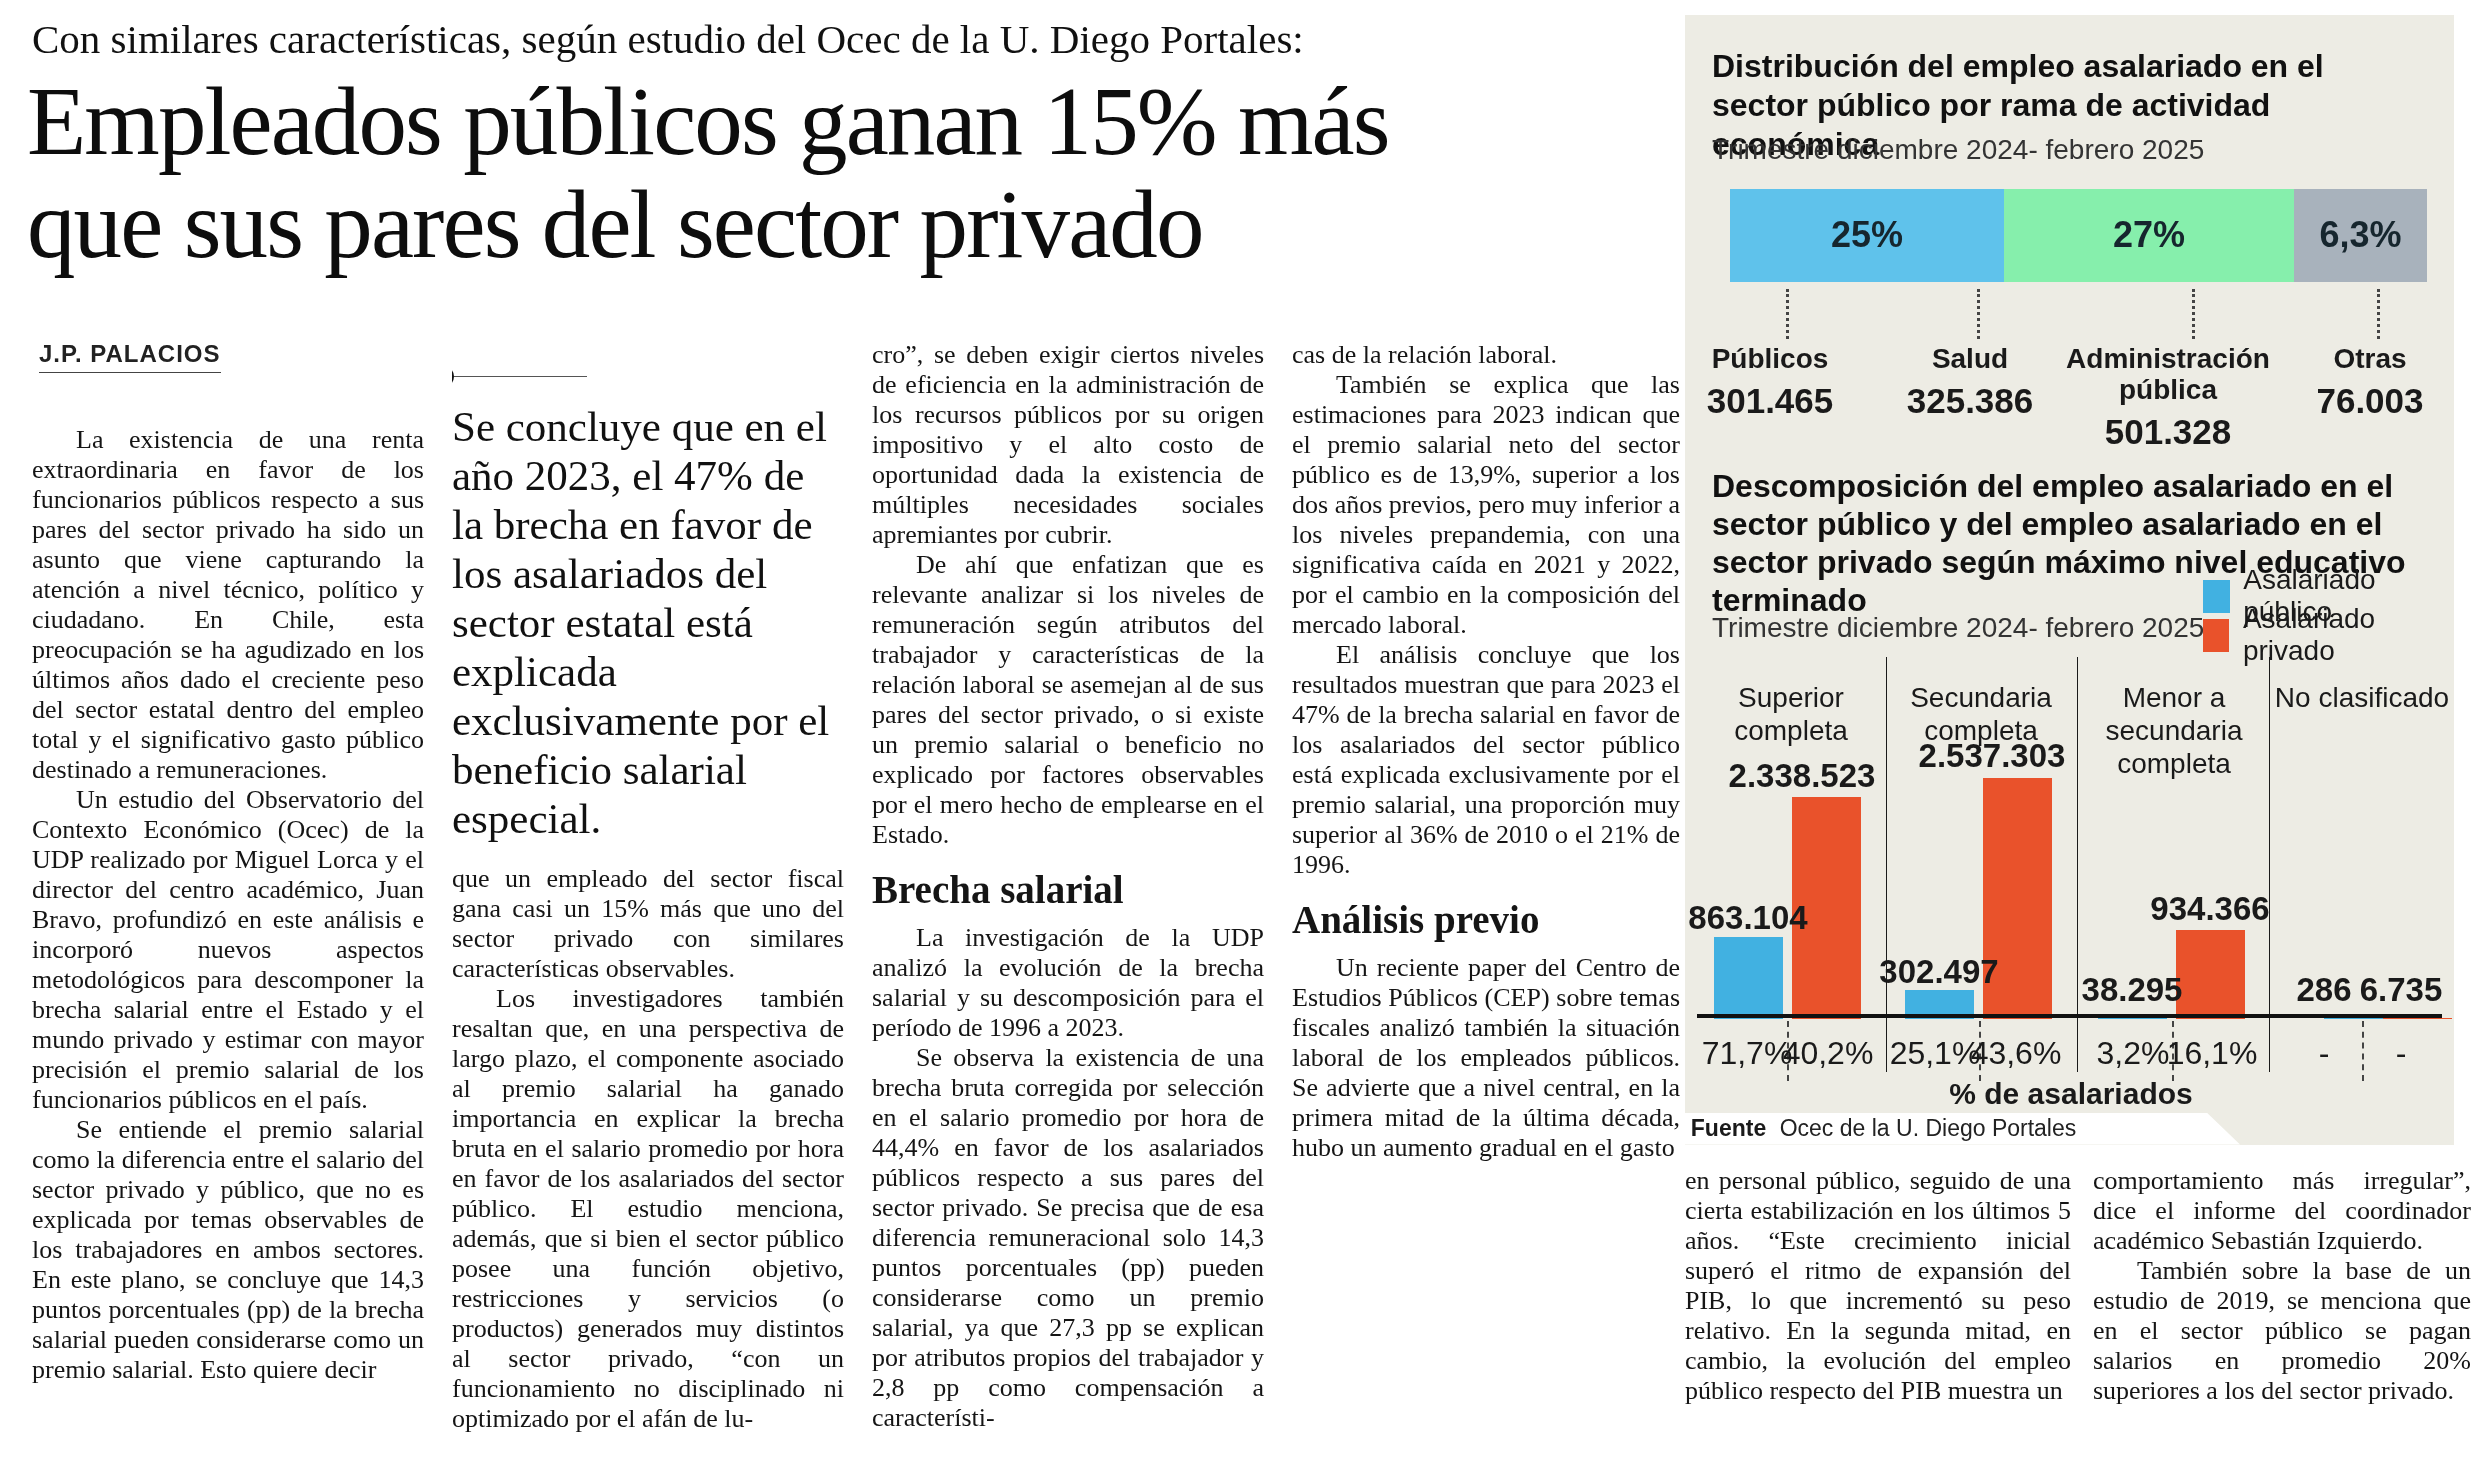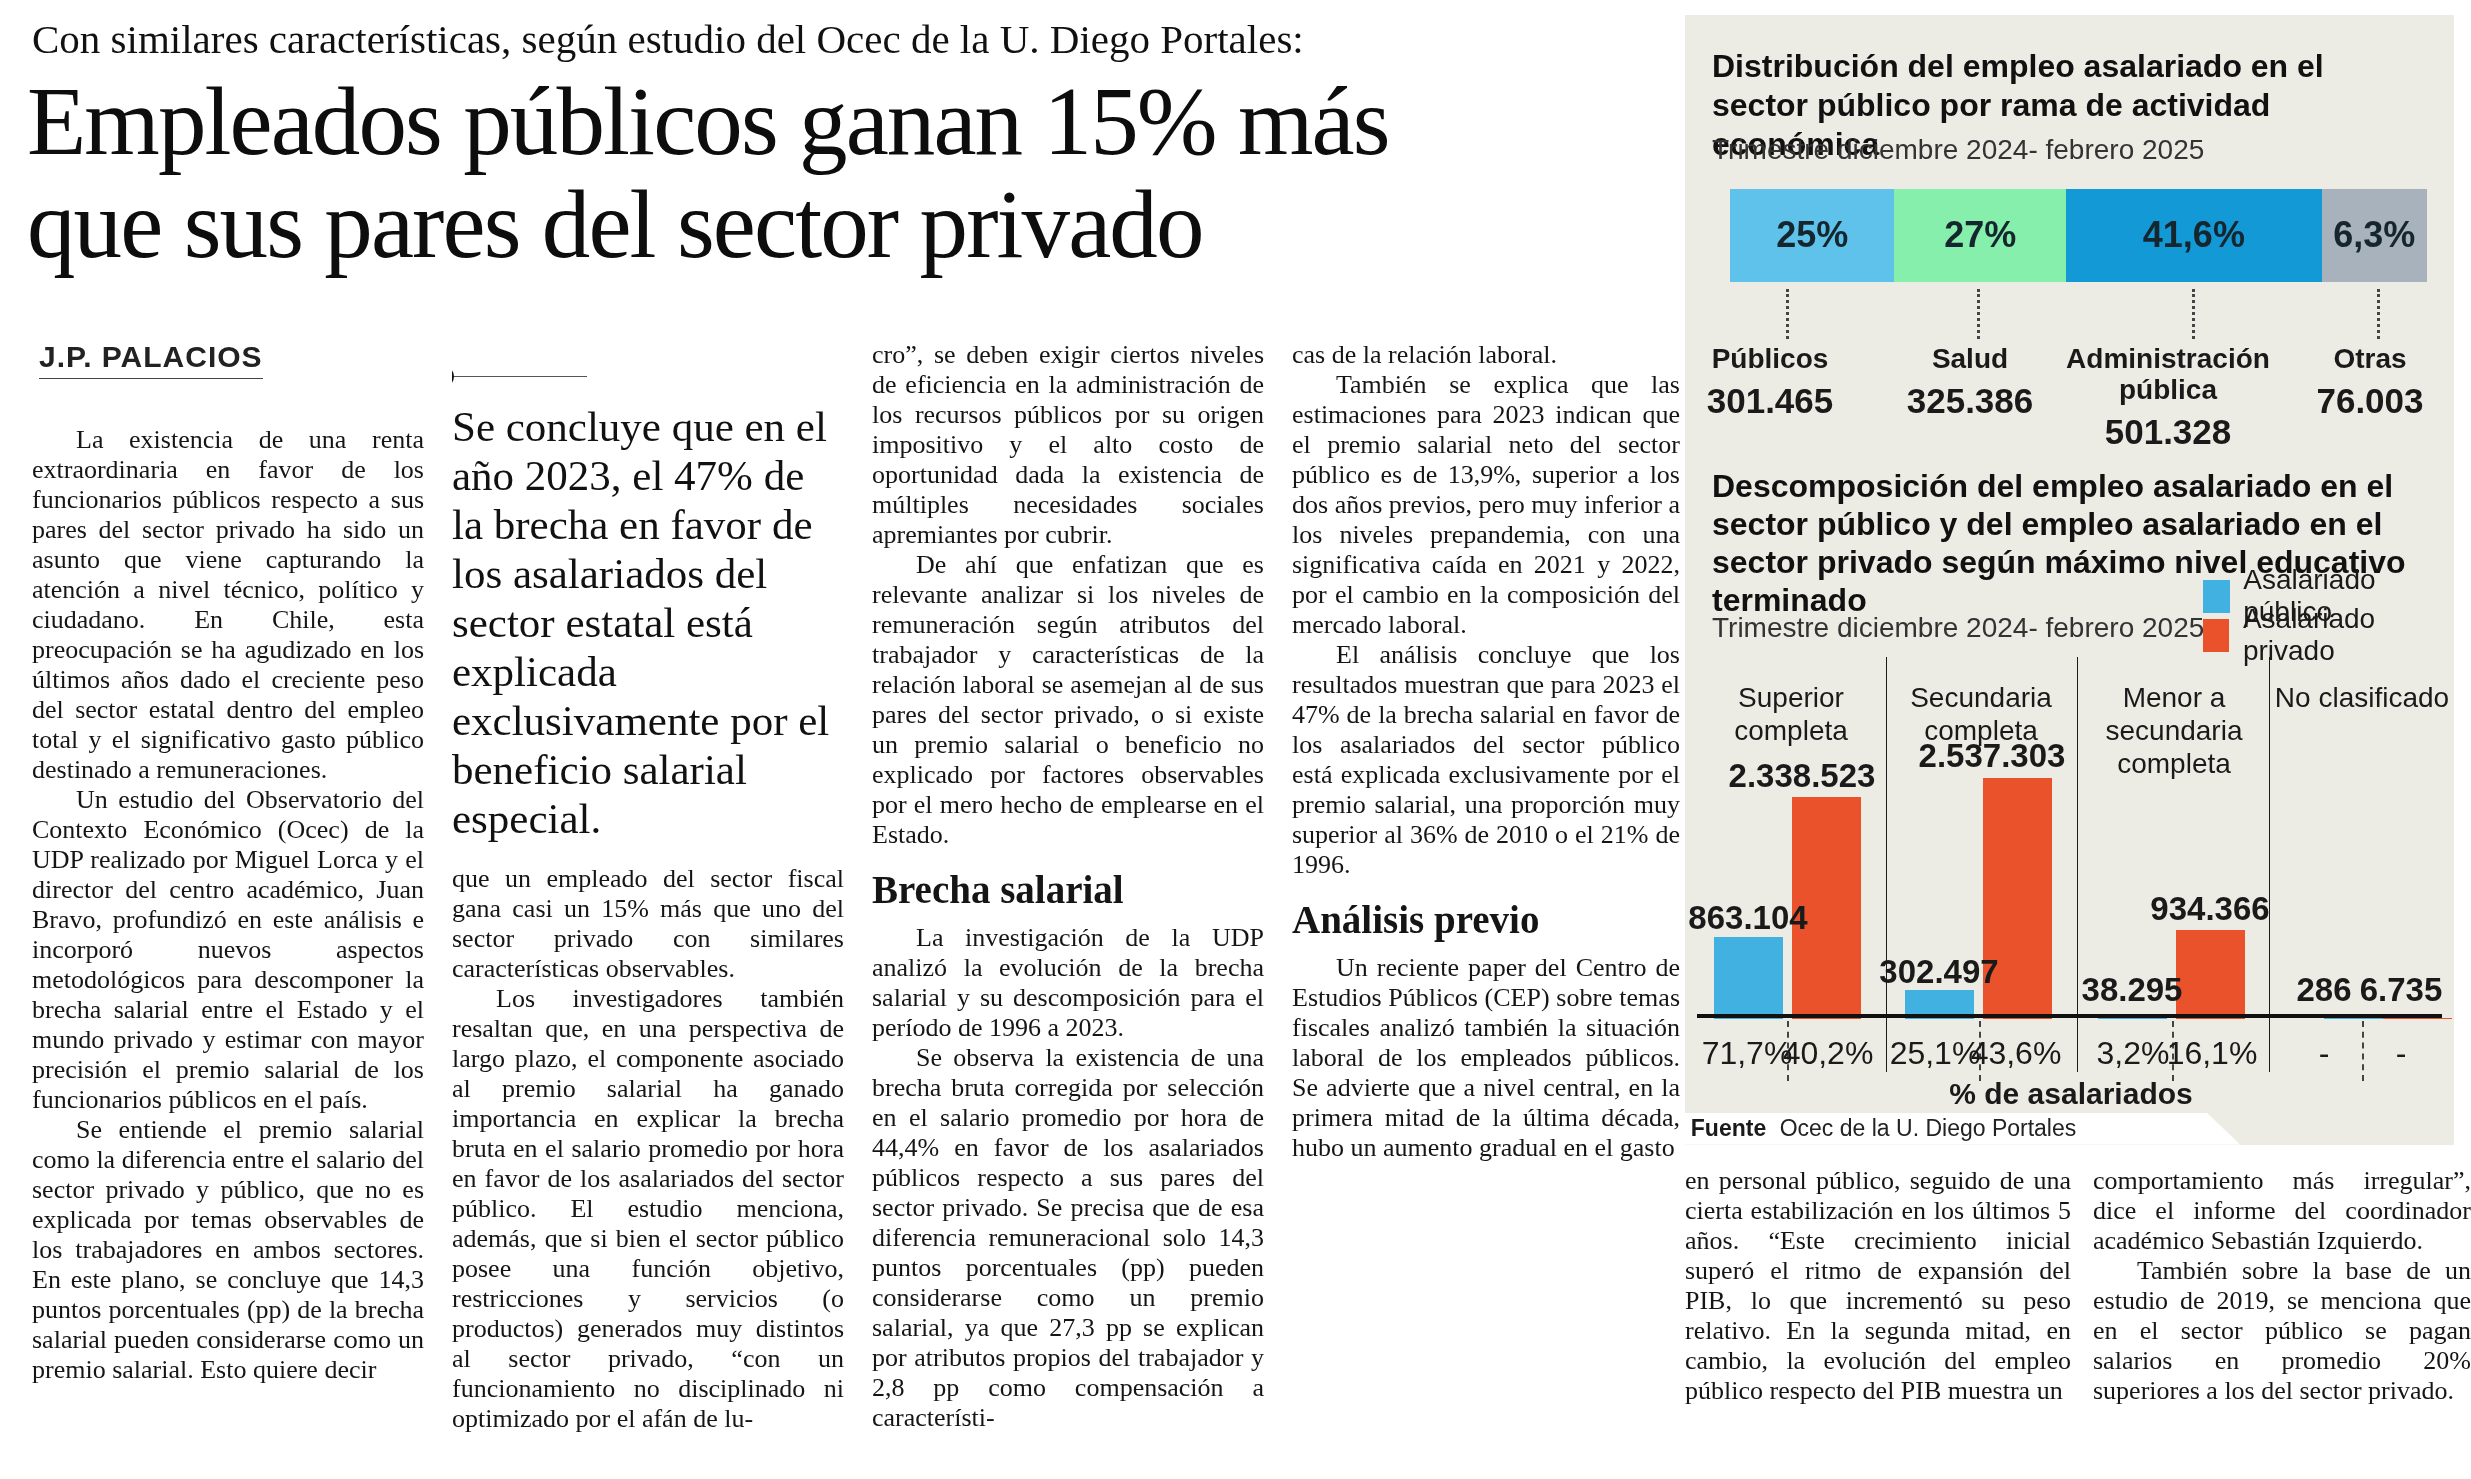--- a/index.html
+++ b/index.html
@@ -2,21 +2,21 @@
 <html lang="es"><head>
 <meta charset="utf-8">
 <style>
   html,body{margin:0;padding:0;background:#e8e8e8;}
   #page{position:relative;width:2472px;height:1479px;background:#ffffff;overflow:hidden;
         font-family:"Liberation Serif",serif;color:#151515;}
   .abs{position:absolute;}
   
   .kicker{font-size:41px;letter-spacing:0;color:#111;white-space:nowrap;}
   .headline{font-size:97px;line-height:103px;letter-spacing:-1.9px;color:#0d0d0d;}
-  .byline{font-family:"Liberation Sans",sans-serif;font-weight:bold;font-size:30px;
+  .byline{font-family:"Liberation Sans",sans-serif;font-weight:bold;font-size:24px;
           letter-spacing:1px;color:#222;border-bottom:1.9px solid #444;padding-bottom:4.8px;}
   
   .bodycol{font-size:26px;line-height:30px;text-align:justify;overflow:hidden;}
   .para{text-indent:44px;margin:0;}
   .para.noindent{text-indent:0;}
   .subhead{font-weight:bold;font-size:39px;line-height:42px;text-indent:0;margin:19.3px 0 11.6px 0;text-align:left;}
   
   .qmark{display:flex;align-items:center;height:23px;margin-left:-19.3px;}
   .qdot{width:21px;height:21px;border-radius:50%;background:#111;}
   .qline{width:133px;height:1.9px;background:#555;}
@@ -104,23 +104,20 @@
     <div class="abs ctitle" style="left:27px;top:32px;width:686px;">Distribución del empleo asalariado en el sector público por rama de actividad económica</div>
     <div class="abs csub" style="left:27px;top:119px;">Trimestre diciembre 2024- febrero 2025</div>
 
     <div id="bar1" class="abs">
       <div class="seg" style="flex-grow: 25; background: rgb(95, 194, 235);">
         <span class="seglabel">25%</span>
       </div>
       <div class="seg" style="flex-grow: 27; background: #86efac;">
         <span class="seglabel">27%</span>
       </div>
-      <div class="seg" style="flex-grow: 41.6; background: rgb(19, 153, 214);">
-        <span class="seglabel">41,6%</span>
-      </div>
       <div class="seg" style="flex-grow: 6.3; background: rgb(168, 178, 188);">
         <span class="seglabel">6,3%</span>
       </div>
     </div>
 
     <div class="abs dotline" style="left:101px;top:274px;height:50px;"></div>
     <div class="abs dotline" style="left:292px;top:274px;height:50px;"></div>
     <div class="abs dotline" style="left:507px;top:274px;height:50px;"></div>
     <div class="abs dotline" style="left:692px;top:274px;height:50px;"></div>
 

